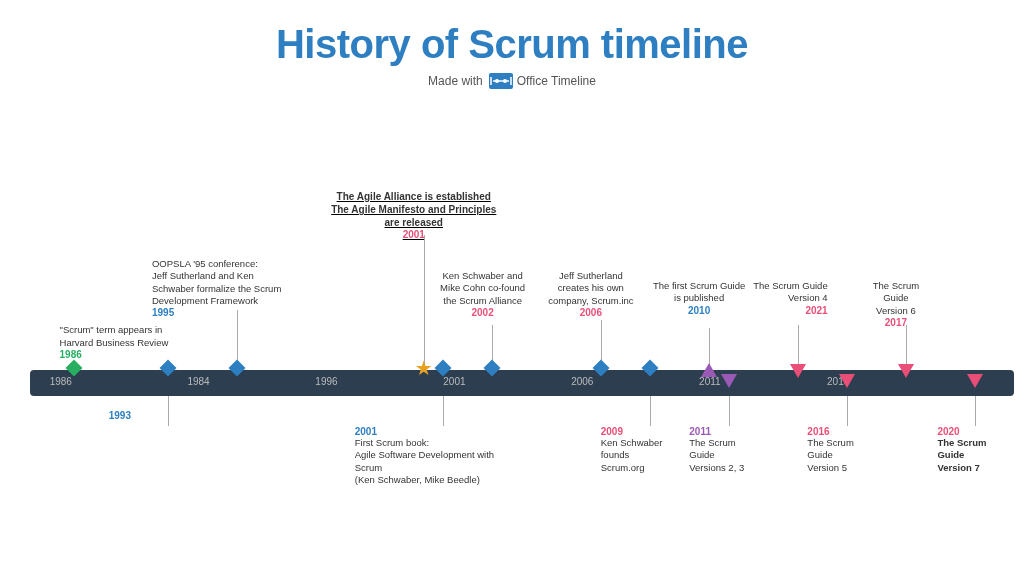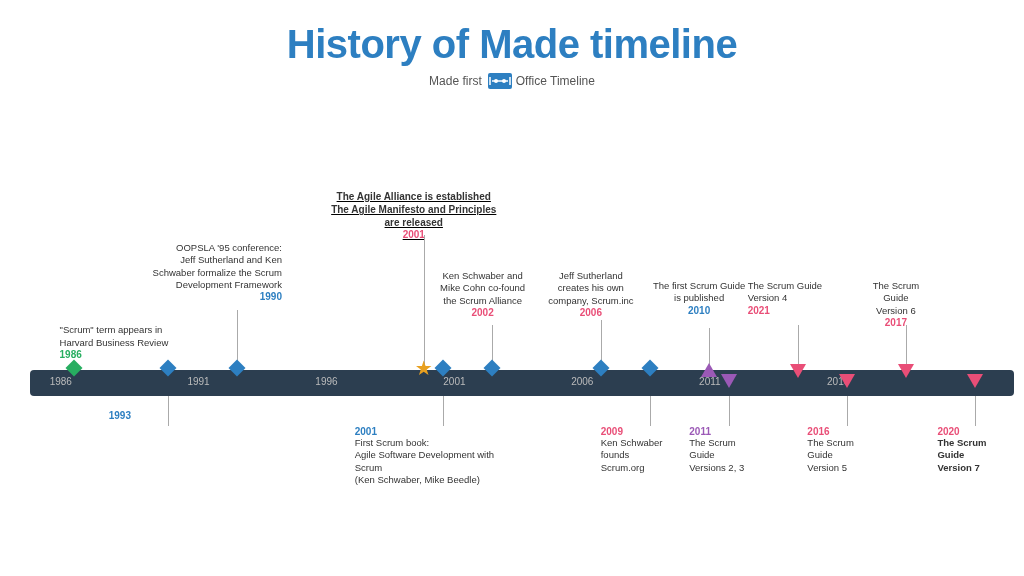--- a/index.html
+++ b/index.html
@@ -37,61 +37,61 @@
     .ot-logo {
       display: inline-flex;
       align-items: center;
       gap: 4px;
     }
   </style>
 </head>
 <body>
 
 <div class="page">
-  <h1 class="title">History of Made timeline</h1>
+  <h1 class="title">History of Scrum timeline</h1>
   <div class="subtitle-bar">
-    <span>Made first</span>
+    <span>Made with</span>
     <div class="ot-logo">
       <svg width="24" height="16" viewBox="0 0 24 16">
         <rect x="0" y="0" width="24" height="16" rx="2" fill="#2d7fc1"></rect>
         <line x1="4" y1="8" x2="20" y2="8" stroke="white" stroke-width="1.5"></line>
         <circle cx="8" cy="8" r="2" fill="white"></circle>
         <circle cx="16" cy="8" r="2" fill="white"></circle>
         <line x1="2" y1="4" x2="2" y2="12" stroke="white" stroke-width="1.5"></line>
         <line x1="22" y1="4" x2="22" y2="12" stroke="white" stroke-width="1.5"></line>
       </svg>
       <span style="font-size:12px;color:#555;">Office Timeline</span>
     </div>
   </div>
 
   <div style="position:absolute; top:170px; left:30px; right:10px; height:360px;">
 
     <div style="position:absolute; top:200px; left:0; right:0; height:26px; background:#2c3e50; border-radius:4px; z-index:2;">
 
       <span style="position:absolute;left:2%;color:#bbb;font-size:10px;top:6px;">1986</span>
-      <span style="position:absolute;left:16%;color:#bbb;font-size:10px;top:6px;">1991</span>
+      <span style="position:absolute;left:16%;color:#bbb;font-size:10px;top:6px;">1984</span>
       <span style="position:absolute;left:29%;color:#bbb;font-size:10px;top:6px;">1996</span>
       <span style="position:absolute;left:42%;color:#bbb;font-size:10px;top:6px;">2001</span>
       <span style="position:absolute;left:55%;color:#bbb;font-size:10px;top:6px;">2006</span>
       <span style="position:absolute;left:68%;color:#bbb;font-size:10px;top:6px;">2011</span>
       <span style="position:absolute;left:81%;color:#bbb;font-size:10px;top:6px;">2016</span>
     </div>
 
     <div style="position:absolute;left:3%;bottom:calc(100% - 200px + 10px);text-align:left;width:110px;">
       <div style="font-size:9.5px;color:#333;line-height:1.3;">"Scrum" term appears in<br>Harvard Business Review</div>
       <div style="font-size:10px;font-weight:700;color:#27ae60;">1986</div>
     </div>
 
     <div style="position:absolute;left:4.5%;top:192px;transform:translateX(-50%);z-index:3;">
       <div style="width:12px;height:12px;background:#27ae60;transform:rotate(45deg);"></div>
     </div>
 
-    <div style="position:absolute;left:19%;top:72px;text-align:right;width:130px;transform:translateX(-50%);">
+    <div style="position:absolute;left:19%;top:88px;text-align:left;width:130px;transform:translateX(-50%);">
       <div style="font-size:9.5px;color:#333;line-height:1.3;">OOPSLA '95 conference:<br>Jeff Sutherland and Ken<br>Schwaber formalize the Scrum<br>Development Framework</div>
-      <div style="font-size:10px;font-weight:700;color:#2d7fc1;">1990</div>
+      <div style="font-size:10px;font-weight:700;color:#2d7fc1;">1995</div>
     </div>
 
     <div style="position:absolute;left:21%;top:140px;width:1px;height:62px;background:#aaa;"></div>
 
     <div style="position:absolute;left:21%;top:192px;transform:translateX(-50%);z-index:3;">
       <div style="width:12px;height:12px;background:#2d7fc1;transform:rotate(45deg);"></div>
     </div>
 
     <div style="position:absolute;left:39%;top:20px;text-align:center;width:180px;transform:translateX(-50%);text-decoration:underline;">
       <div style="font-size:10px;font-weight:700;color:#333;line-height:1.3;">The Agile Alliance is established<br>The Agile Manifesto and Principles are released</div>
@@ -123,21 +123,21 @@
     <div style="position:absolute;left:68%;top:110px;text-align:center;width:100px;transform:translateX(-50%);">
       <div style="font-size:9.5px;color:#333;line-height:1.3;">The first Scrum Guide<br>is published</div>
       <div style="font-size:10px;font-weight:700;color:#2d7fc1;">2010</div>
     </div>
     <div style="position:absolute;left:69%;top:158px;width:1px;height:44px;background:#aaa;"></div>
 
     <div style="position:absolute;left:69%;top:193px;transform:translateX(-50%);z-index:3;">
       <div style="width:0;height:0;border-left:8px solid transparent;border-right:8px solid transparent;border-bottom:14px solid #9b59b6;"></div>
     </div>
 
-    <div style="position:absolute;left:77%;top:110px;text-align:left;width:80px;transform:translateX(-50%);">
+    <div style="position:absolute;left:77%;top:110px;text-align:right;width:80px;transform:translateX(-50%);">
       <div style="font-size:9.5px;color:#333;line-height:1.3;">The Scrum Guide<br>Version 4</div>
       <div style="font-size:10px;font-weight:700;color:#e94e77;">2021</div>
     </div>
     <div style="position:absolute;left:78%;top:155px;width:1px;height:47px;background:#aaa;"></div>
 
     <div style="position:absolute;left:78%;top:194px;transform:translateX(-50%);z-index:3;">
       <div style="width:0;height:0;border-left:8px solid transparent;border-right:8px solid transparent;border-top:14px solid #e94e77;"></div>
     </div>
 
     <div style="position:absolute;left:88%;top:110px;text-align:center;width:75px;transform:translateX(-50%);">

